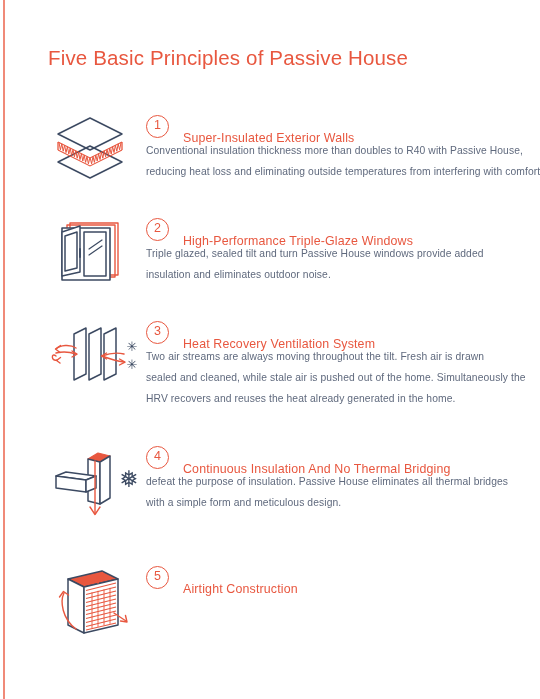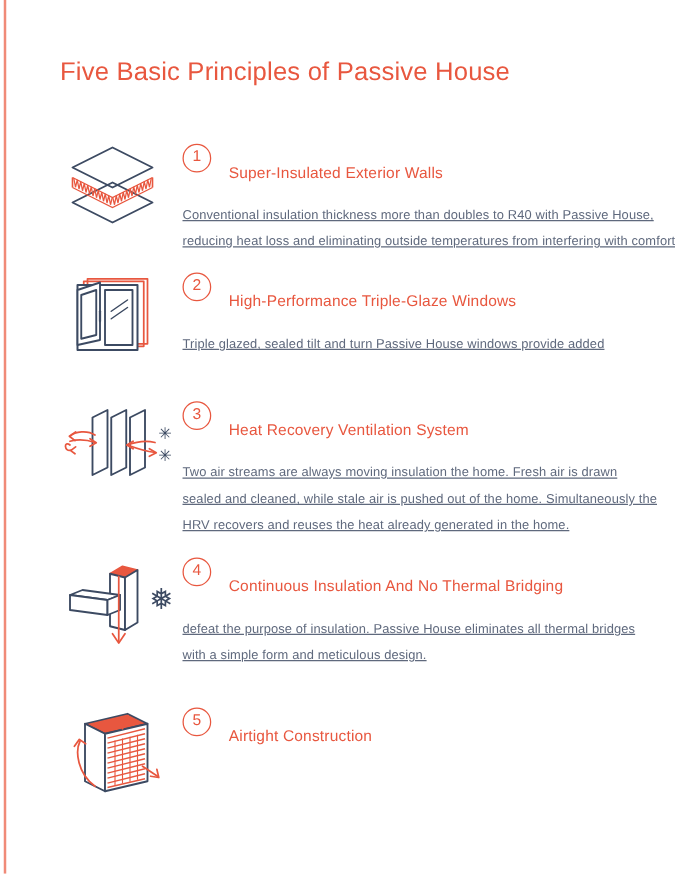--- a/index.html
+++ b/index.html
@@ -95,26 +95,25 @@
   .head-title {
     margin-left: 14px;
     font-size: 12.4px;
     color: #E8573F;
     letter-spacing: 0.15px;
     white-space: nowrap;
     margin-top: 24px;
   }
 
   .body-text {
-    margin-top: 22px;
+    margin-top: 0;
     font-size: 10.3px;
     line-height: 21px;
     color: #5F697D;
     letter-spacing: 0.1px;
-    text-decoration: underline;
   }
   .body-text p { margin: 0; white-space: nowrap; }
 </style>
 </head>
 <body>
 
 <div class="edge-rule"></div>
 
 <div class="page">
 
@@ -187,20 +186,21 @@
         <line x1="40" y1="34" x2="40" y2="42" stroke="#3C4A62" stroke-width="1.8" stroke-linecap="round"></line>
       </svg>
     </div>
     <div class="content">
       <div class="head-line">
         <div class="num-badge">2</div>
         <div class="head-title">High-Performance Triple-Glaze Windows</div>
       </div>
       <div class="body-text">
         <p>Triple glazed, sealed tilt and turn Passive House windows provide added</p>
+        <p>insulation and eliminates outdoor noise.</p>
       </div>
     </div>
   </div>
 
   <div class="principle" data-row="2">
     <div class="icon-slot">
       <svg width="106" height="80" viewBox="0 0 106 80">
 
         <g fill="none" stroke="#3C4A62" stroke-width="1.5" stroke-linejoin="round">
           <path d="M34 16 L46 10 L46 56 L34 62 Z"></path>
@@ -231,21 +231,21 @@
           <text x="92" y="51">✳</text>
         </g>
       </svg>
     </div>
     <div class="content">
       <div class="head-line">
         <div class="num-badge">3</div>
         <div class="head-title">Heat Recovery Ventilation System</div>
       </div>
       <div class="body-text">
-        <p>Two air streams are always moving insulation the home. Fresh air is drawn</p>
+        <p>Two air streams are always moving throughout the tilt. Fresh air is drawn</p>
         <p>sealed and cleaned, while stale air is pushed out of the home. Simultaneously the</p>
         <p>HRV recovers and reuses the heat already generated in the home.</p>
       </div>
     </div>
   </div>
 
   <div class="principle" data-row="3">
     <div class="icon-slot">
       <svg width="106" height="80" viewBox="0 0 106 80">
 

